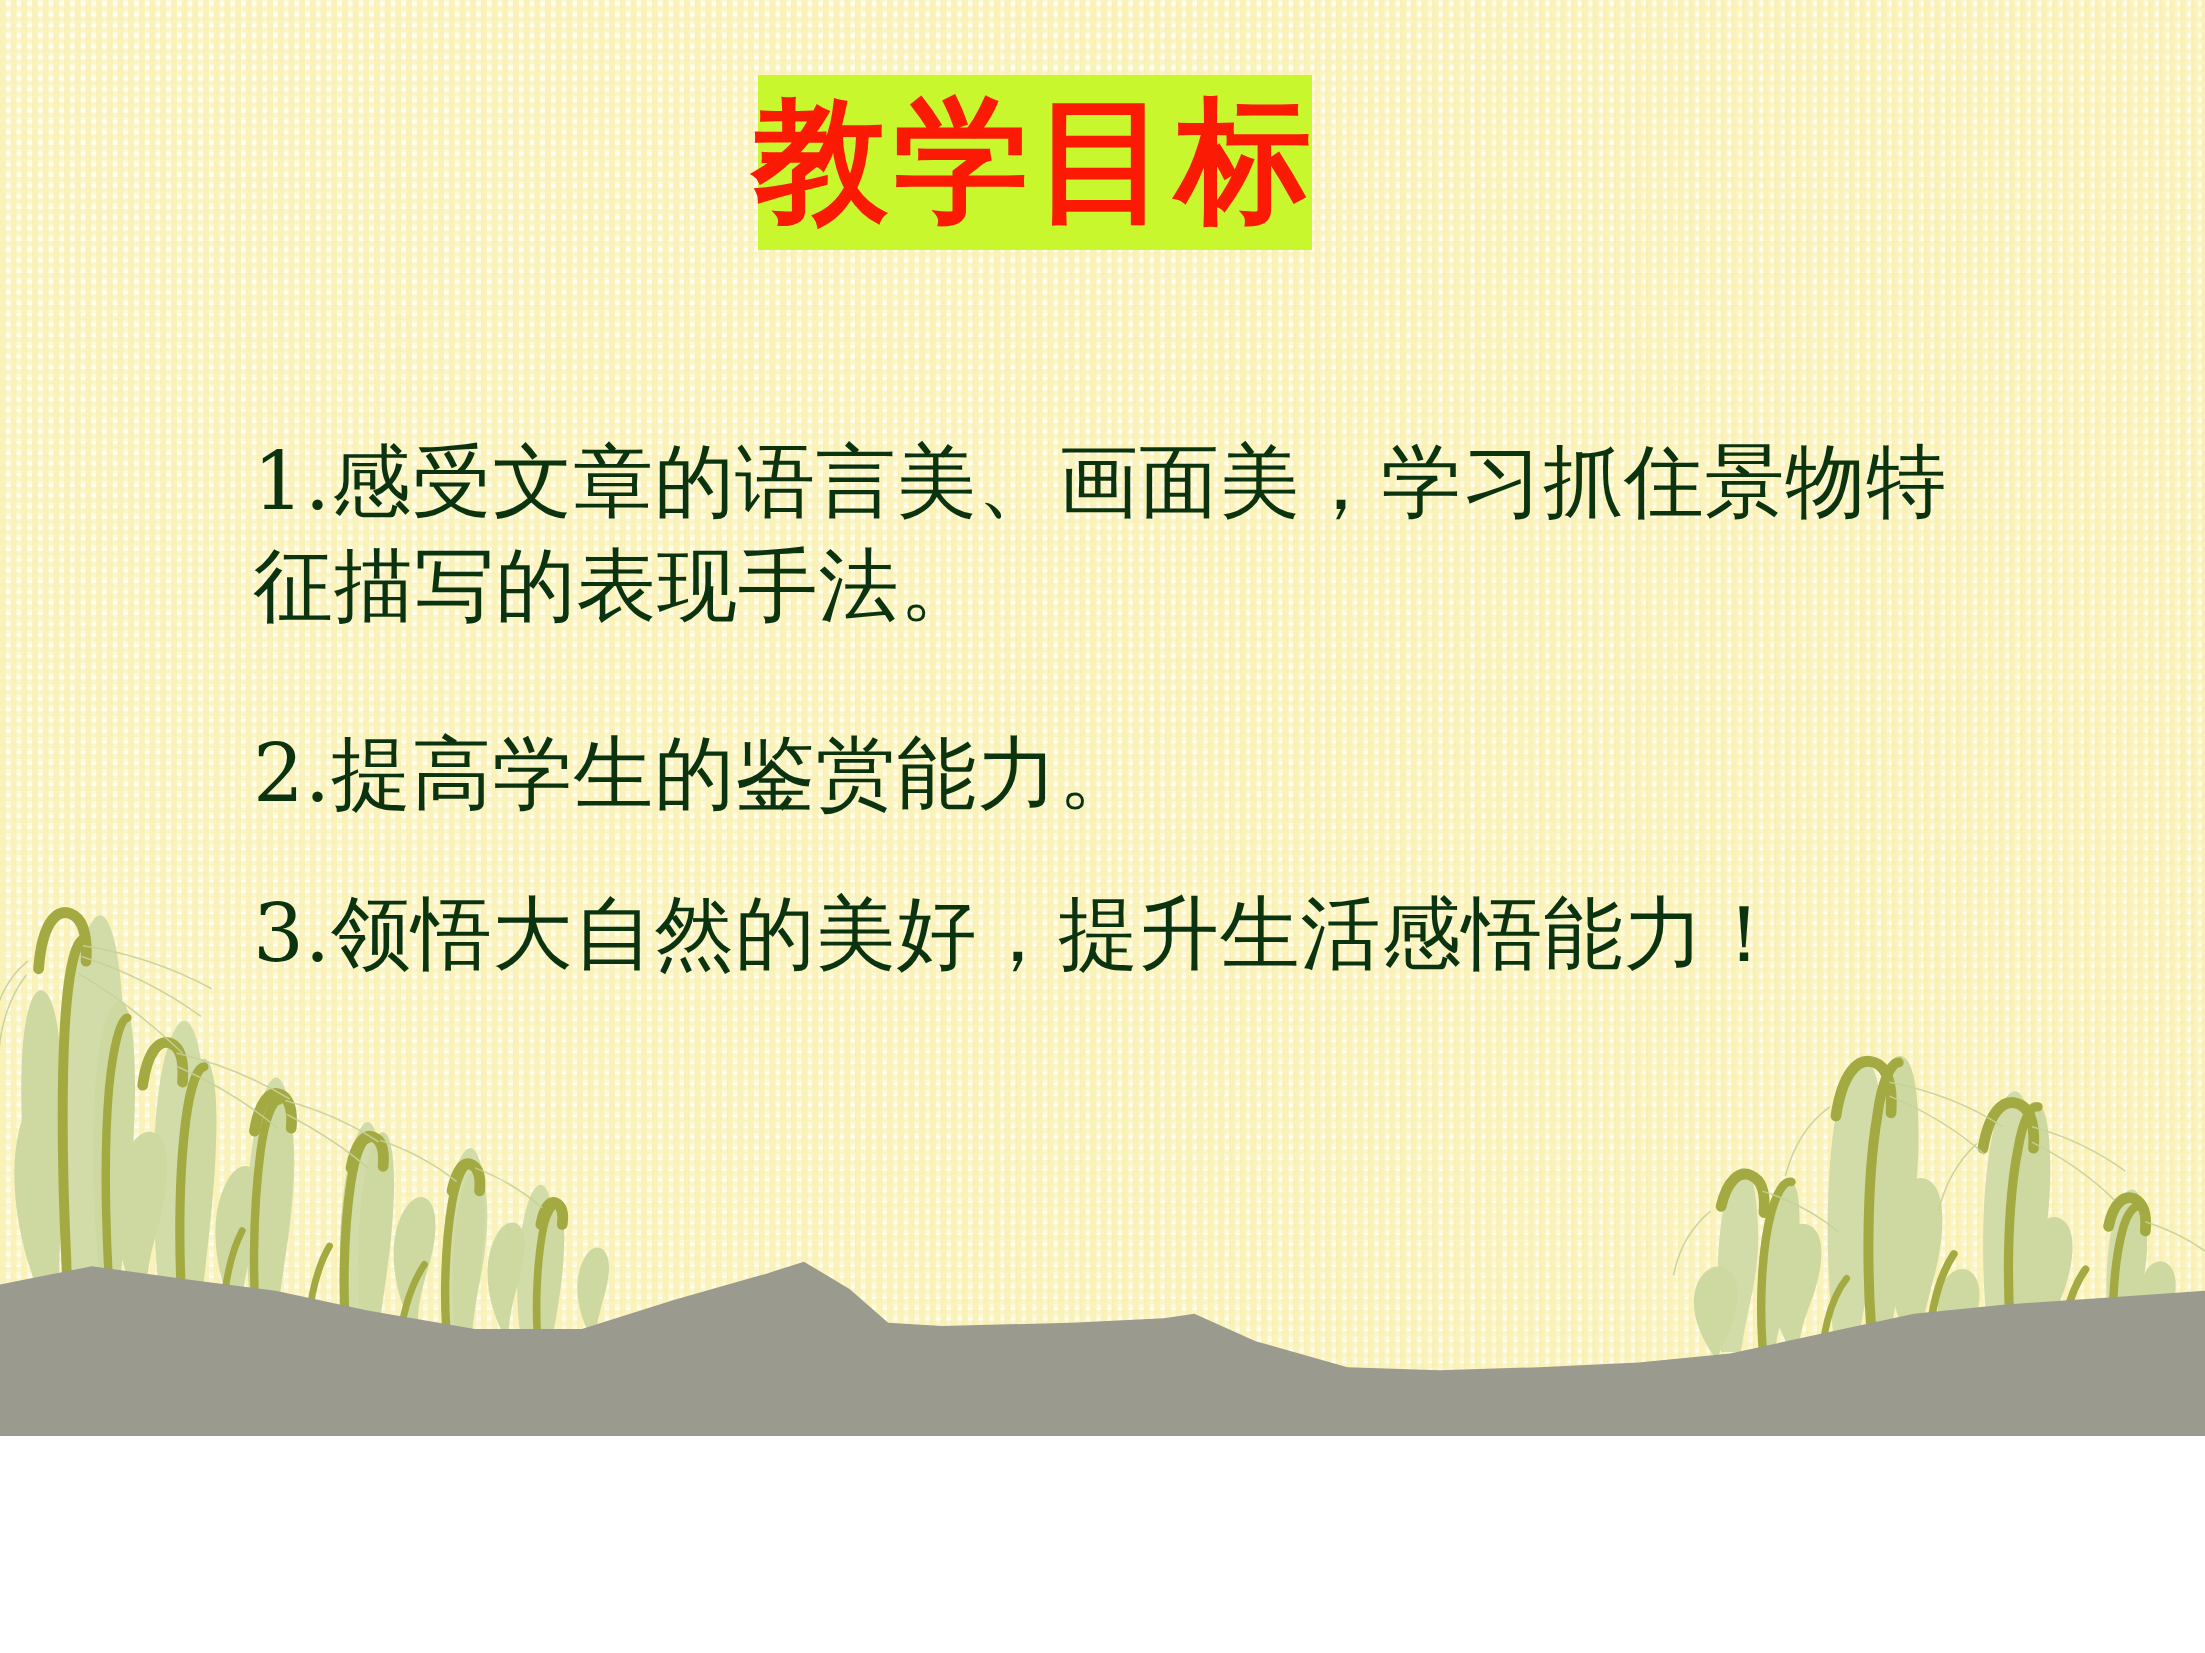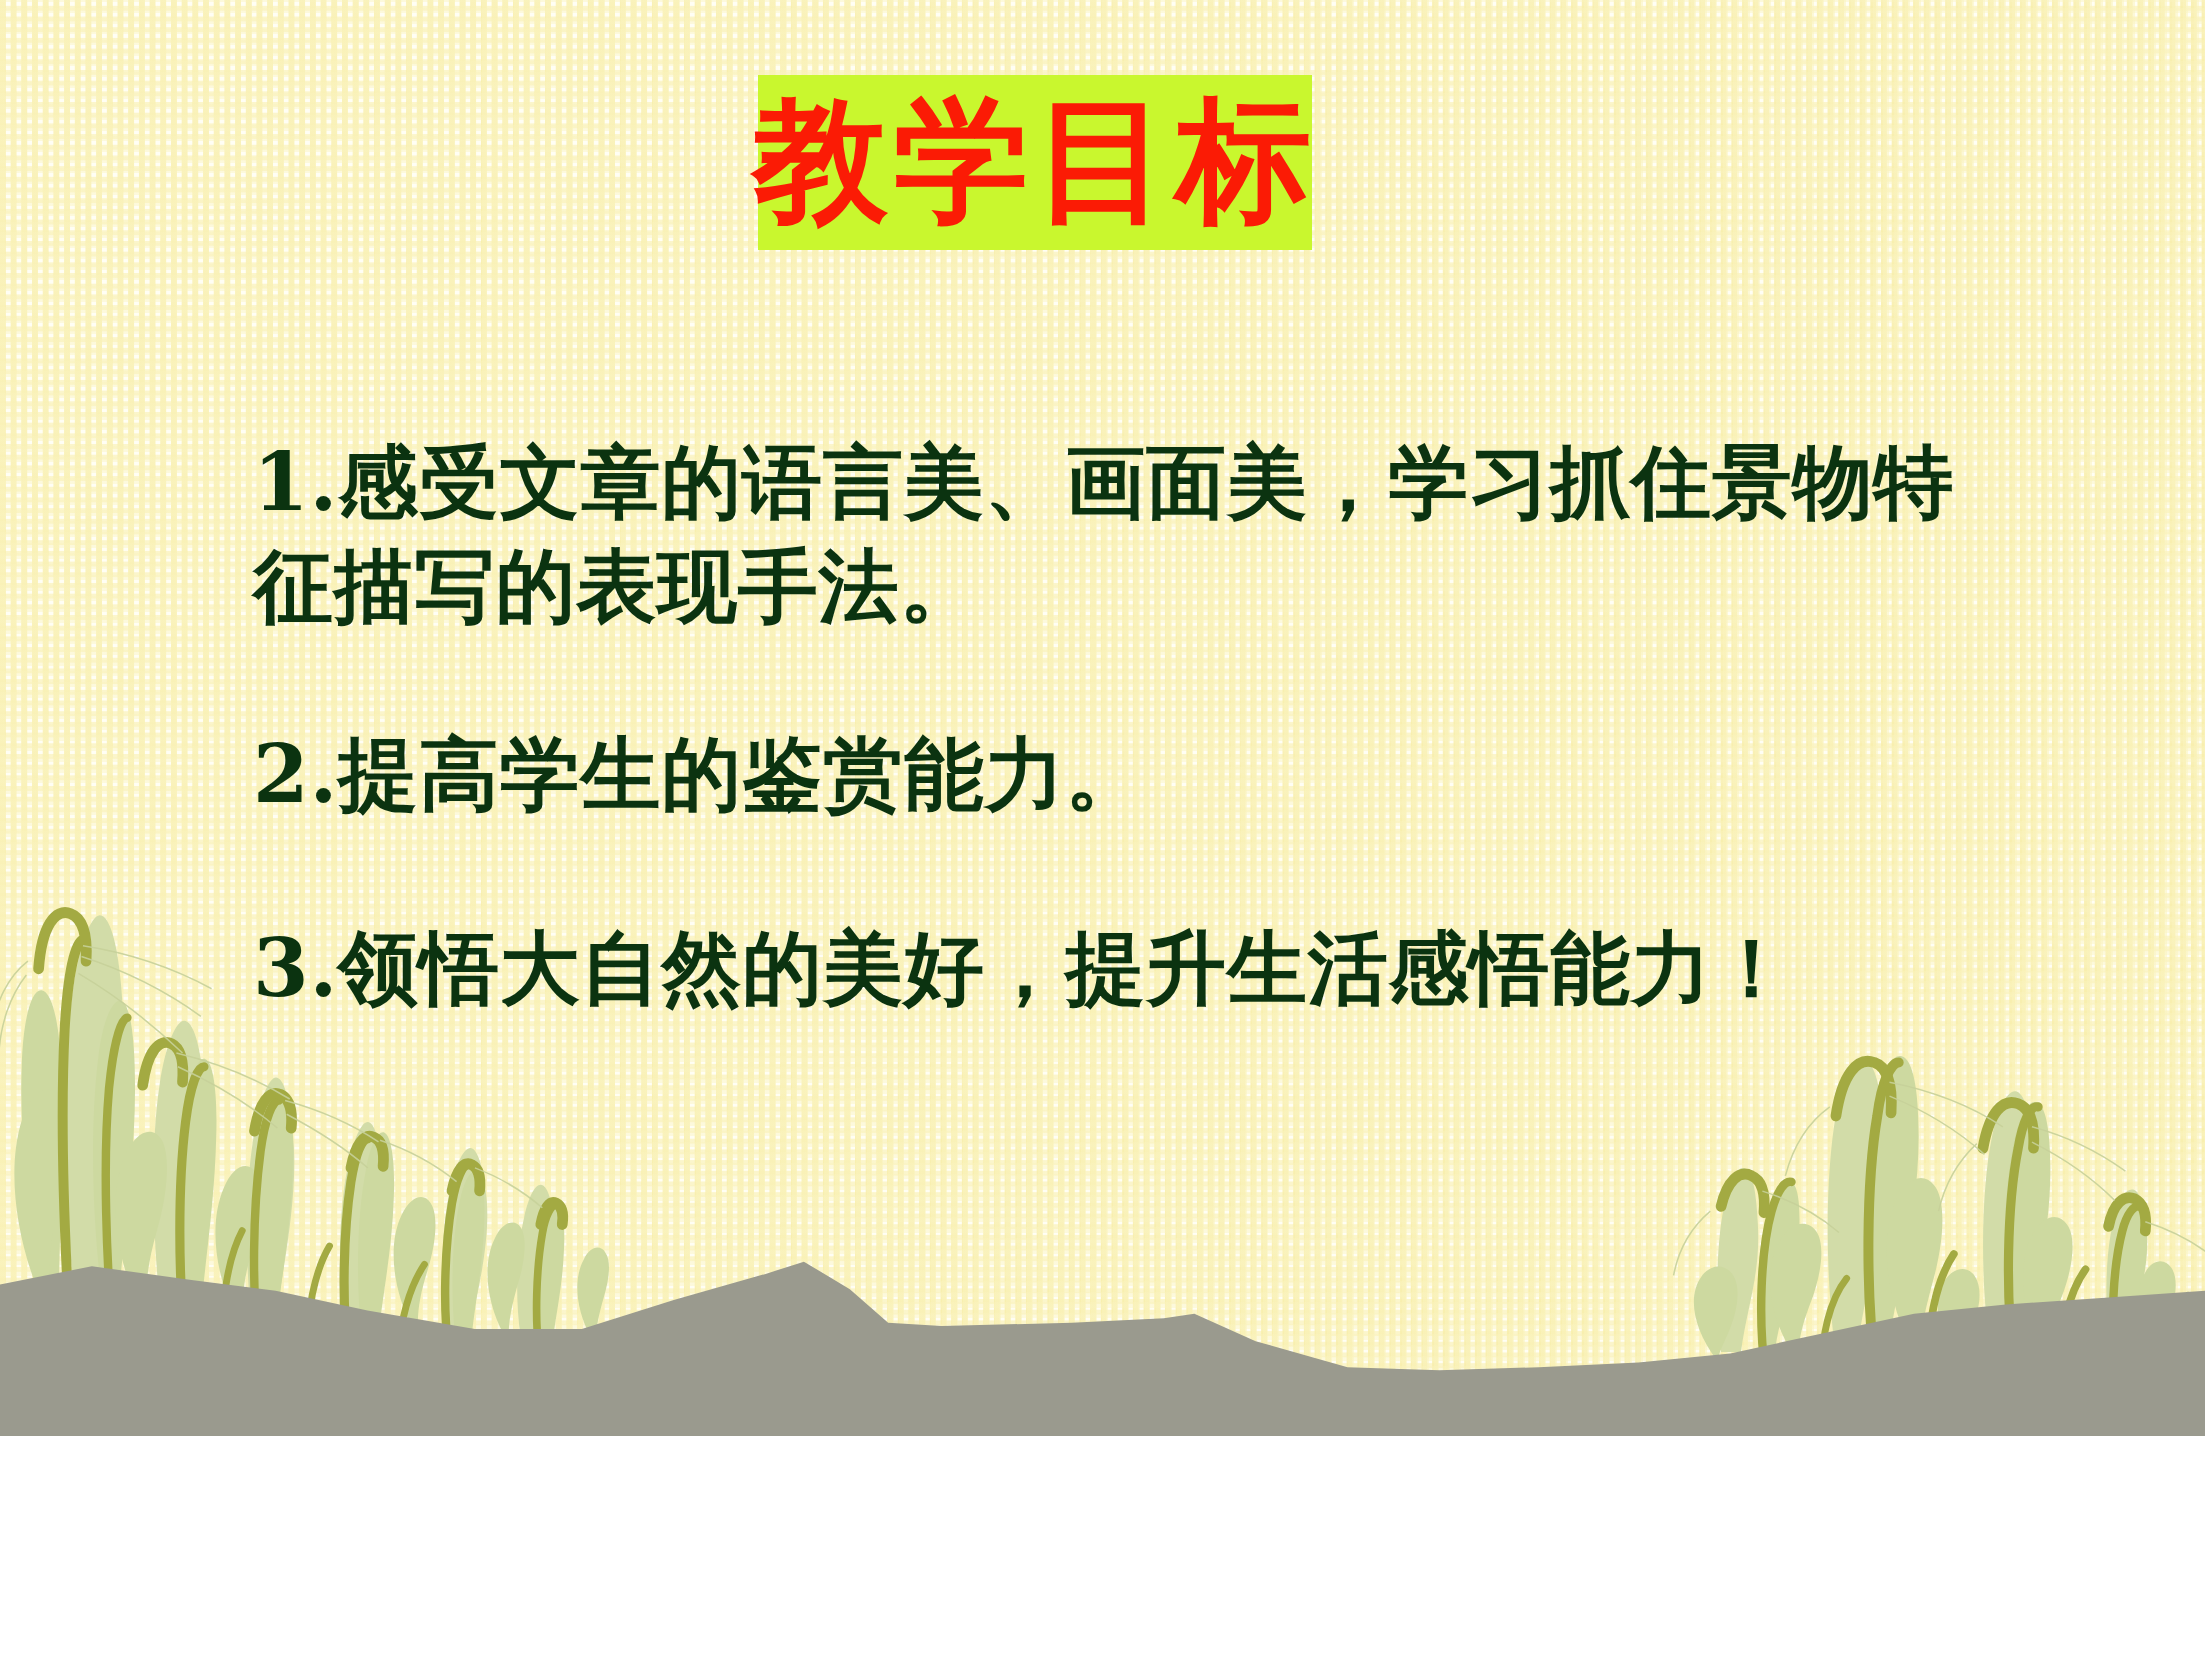--- a/index.html
+++ b/index.html
@@ -73,28 +73,28 @@
     left: 253px;
     top: 430px;
     width: 1769px;
   }
   .objective {
     display: block;
     color: #0b3310;
     font-family: "DejaVu Serif", "Liberation Serif", serif;
     font-size: 80px;
     line-height: 1.30;
-    font-weight: 700;
+    font-weight: 400;
     letter-spacing: 0.8px;
     margin: 0 0 67px 0;
     text-indent: 0;
   }
   .objective:last-child { margin-bottom: 0; margin-top: 12px; }
   #objective-1 { width: 1761px; margin-bottom: 84px; }
-  #objective-2 { margin-bottom: 90px; }
+  #objective-2 { margin-bottom: 56px; }
 
   
   #ground {
     position: absolute;
     left: 0;
     bottom: 0;
     width: 2205px;
     height: 260px;
   }
 

